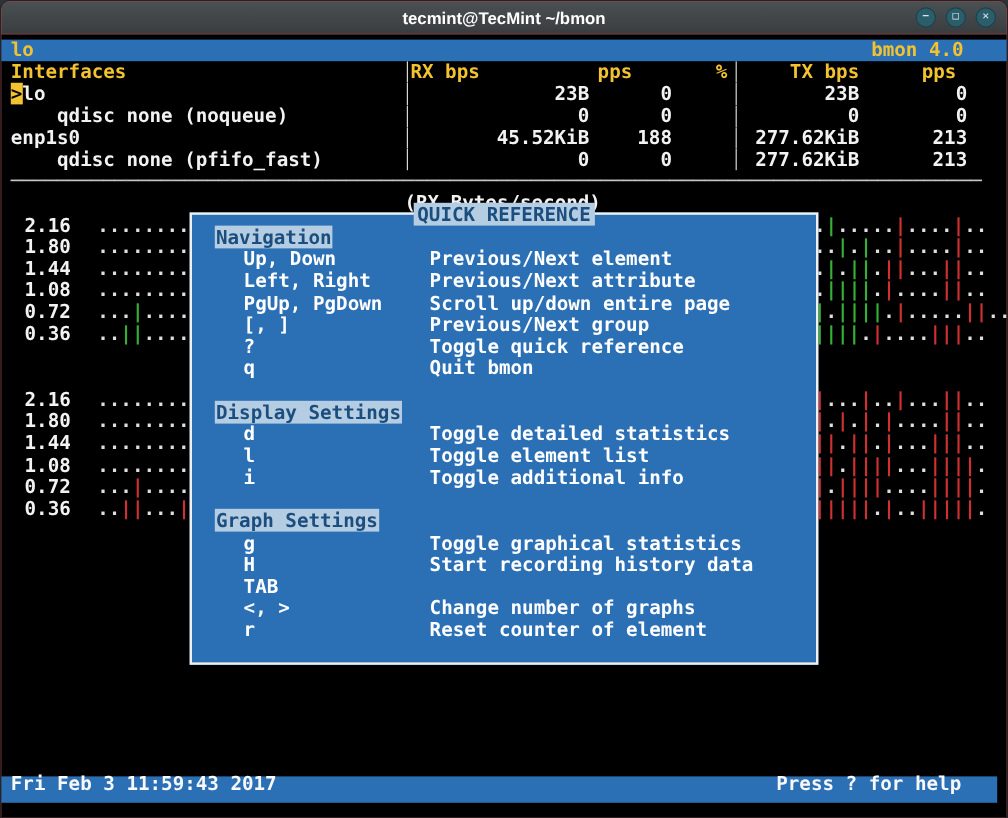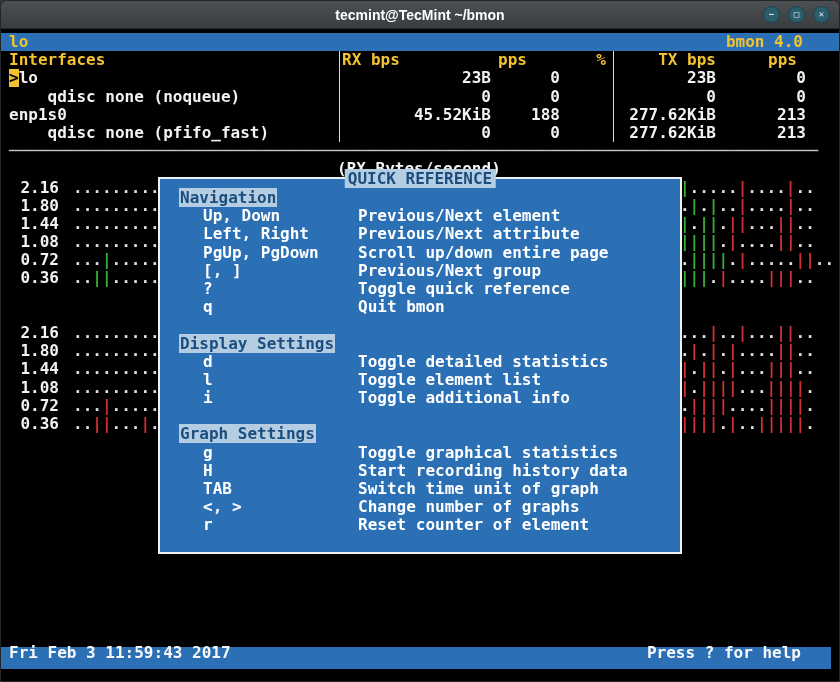--- a/index.html
+++ b/index.html
@@ -37,21 +37,21 @@
   .header .c-rxbps{text-align:left;padding-left:2px}
   .header .c-rxpps{text-align:left;padding-left:2px}
   .header .c-txbps{text-align:right;padding-left:6px}
   .header .c-txpps{padding-right:14px}
   .cursor{background:var(--yellow);color:#000}
   .sep{color:var(--sep);padding-left:8px}
   .sep .unit-s{color:var(--fg)}
   .unit-row{position:relative;padding-left:35px}
   .gtitle{position:absolute;left:336px;top:0;color:var(--fg)}
   .plot-row{padding-left:8px}
-  .ylab{display:inline-block;width:50px;text-align:right;margin-right:14px}
+  .ylab{display:inline-block;width:50px;text-align:right;margin-right:22px}
   .dot{color:var(--dot)}
   .gbar{color:var(--green)}
   .rbar{color:var(--red)}
   .statusbar{position:absolute;left:0;right:8px;top:618px;height:22px;background:var(--blue);
              display:flex;align-items:center;padding:0 30px 10px 8px;color:#f8f8f8}
   .dialog{position:absolute;left:157px;top:148px;width:524px;height:377px;background:var(--blue);
           border:2px solid #f0f0f0;padding-top:10px;z-index:5}
   .dlg-title{position:absolute;top:-10px;left:50%;transform:translateX(-50%);
              background:var(--hl);color:var(--hltext);padding:0 3px;height:19px;line-height:19px;white-space:pre}
   .dlg-head{height:18.2px;padding-left:19px;white-space:pre}
@@ -152,20 +152,20 @@
           <div class="dlg-item"><span class="dlg-key">q</span><span class="dlg-desc">Quit bmon</span></div>
           <div class="gap"></div>
           <div class="dlg-head"><span>Display Settings</span></div>
           <div class="dlg-item"><span class="dlg-key">d</span><span class="dlg-desc">Toggle detailed statistics</span></div>
           <div class="dlg-item"><span class="dlg-key">l</span><span class="dlg-desc">Toggle element list</span></div>
           <div class="dlg-item"><span class="dlg-key">i</span><span class="dlg-desc">Toggle additional info</span></div>
           <div class="gap"></div>
           <div class="dlg-head"><span>Graph Settings</span></div>
           <div class="dlg-item"><span class="dlg-key">g</span><span class="dlg-desc">Toggle graphical statistics</span></div>
           <div class="dlg-item"><span class="dlg-key">H</span><span class="dlg-desc">Start recording history data</span></div>
-          <div class="dlg-item"><span class="dlg-key">TAB</span><span class="dlg-desc">Switch time unit of graph</span></div>
+          <div class="dlg-item"><span class="dlg-key">TAB</span></div>
           <div class="dlg-item"><span class="dlg-key">&lt;, &gt;</span><span class="dlg-desc">Change number of graphs</span></div>
           <div class="dlg-item"><span class="dlg-key">r</span><span class="dlg-desc">Reset counter of element</span></div>
         </div>
     </div>
 
   </div>
 </div>
 
 </body></html>

